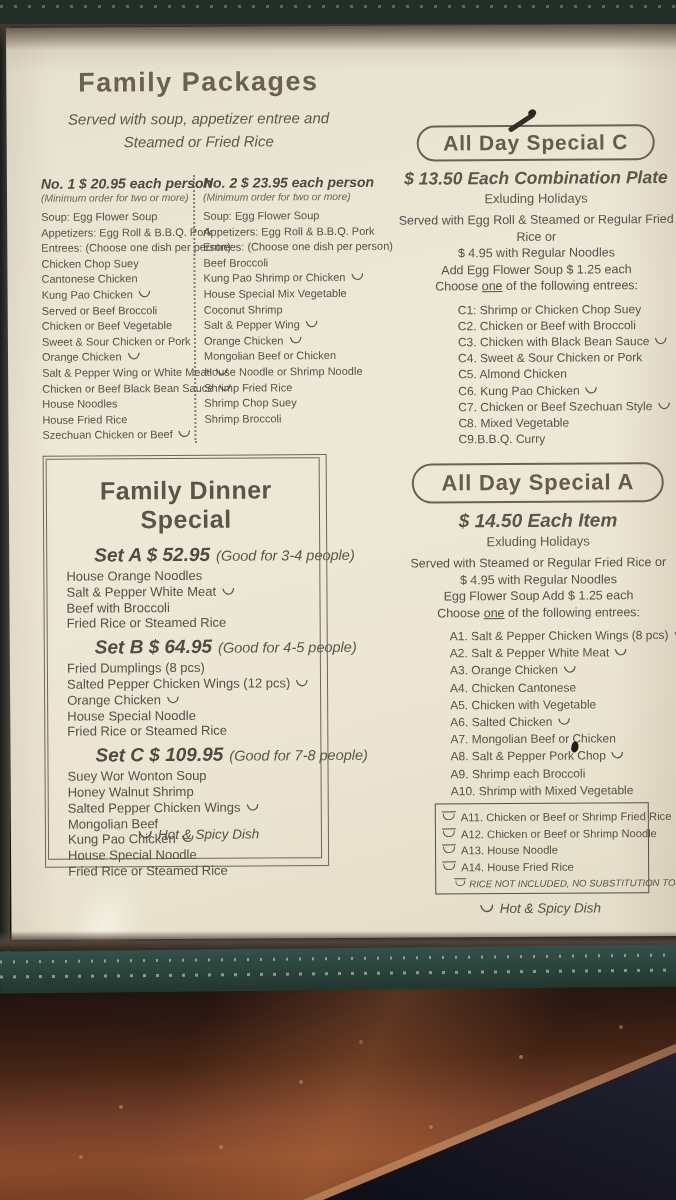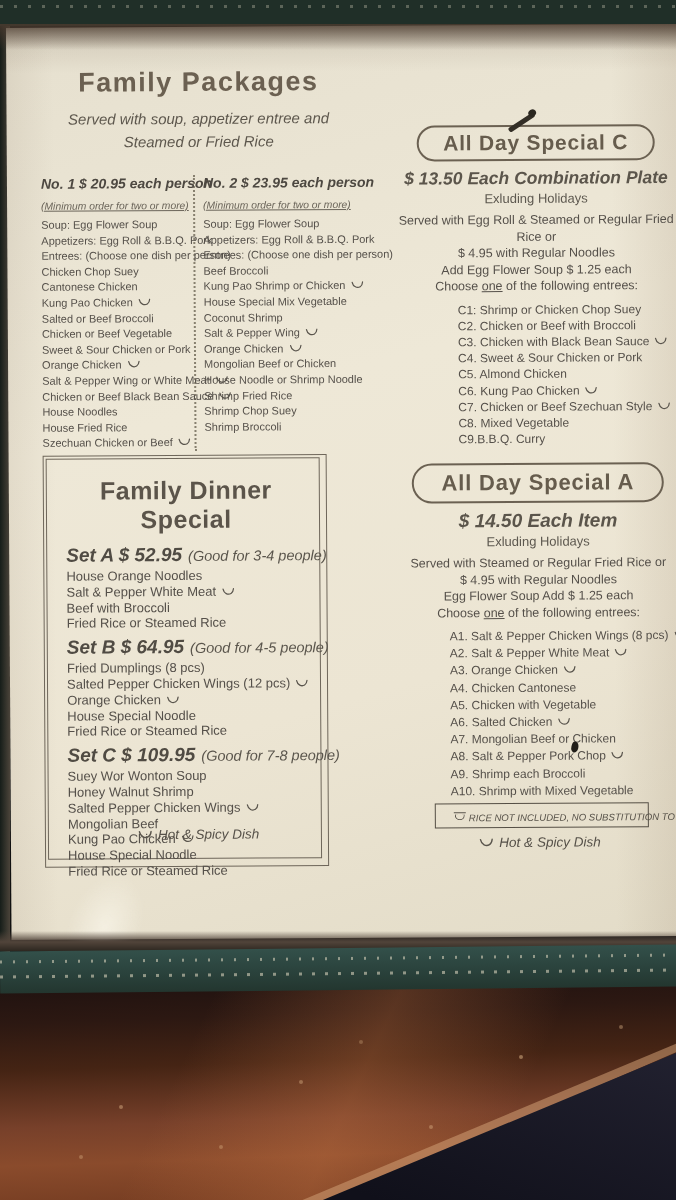--- a/index.html
+++ b/index.html
@@ -61,31 +61,31 @@
 
   
   .fp{position:absolute;left:24px;top:40px;width:336px;text-align:center;}
   .fp-title{font-size:27px;font-weight:bold;letter-spacing:1.5px;color:#6b6051;}
   .fp-sub{margin-top:9px;font-style:italic;font-size:15px;line-height:23px;color:#5d574d;}
   .fp-cols{position:absolute;left:24px;top:148px;width:338px;display:flex;text-align:left;}
   .fp-col{font-size:11px;}
   .fp-col1{width:164px;padding-left:10px;border-right:2px dotted #87806f;box-sizing:border-box;}
   .fp-col2{width:170px;padding-left:8px;box-sizing:border-box;}
   .fp-head{font-style:italic;font-weight:bold;font-size:14px;color:#4d4841;white-space:nowrap;}
-  .fp-subhead{font-style:italic;font-size:10.3px;color:#6b655a;margin:9px 0 6px;white-space:nowrap;text-decoration:underline;}
+  .fp-subhead{font-style:italic;font-size:10.3px;color:#6b655a;margin:1px 0 6px;white-space:nowrap;}
   .fp-col .mi{line-height:15.6px;color:#55504a;}
 
   
   .fd{position:absolute;left:34px;top:428px;width:284px;height:412px;border:1.5px solid #6e665a;box-sizing:border-box;}
   .fd-inner{position:absolute;inset:2px 6px 7px 2px;border:1.2px solid #6e665a;}
   .fd-content{position:absolute;inset:0;padding:20px 0 0 22px;box-sizing:border-box;}
   .fd-title{text-align:center;font-weight:bold;font-size:25px;color:#5b544a;letter-spacing:.5px;
        margin:0 20px 10px 0;}
   .set-head{margin:5px 0 2px;white-space:nowrap;}
-  .set-title{font-style:italic;font-weight:bold;font-size:19px;color:#504b43;}
+  .set-title{font-style:italic;font-weight:bold;font-size:19px;color:#504b43;margin-left:28px;}
   .set-note{font-style:italic;font-size:14.5px;color:#5a554c;margin-left:6px;}
   .fd .mi{font-size:13px;line-height:15.8px;color:#55504a;}
   .fd-legend{position:absolute;left:92px;bottom:24px;font-style:italic;font-size:13.5px;color:#565149;white-space:nowrap;}
   .fd-legend .spicy{margin:0 6px 0 0;}
 
   
   .spc{position:absolute;width:290px;text-align:center;color:#55504a;}
   .spc-c{left:384px;top:100px;}
   .spc-a{left:384px;top:438px;}
   .badge{display:inline-block;border:2.2px solid #6b6152;border-radius:21px;padding:4px 24px;
@@ -132,21 +132,21 @@
       <div class="fp-subhead">(Minimum order for two or more)</div>
       <div>
           <div class="mi"><span>Soup: Egg Flower Soup</span></div>
           <div class="mi"><span>Appetizers: Egg Roll &amp; B.B.Q. Pork</span></div>
           <div class="mi"><span>Entrees: (Choose one dish per person)</span></div>
           <div class="mi"><span>Chicken Chop Suey</span></div>
           <div class="mi"><span>Cantonese Chicken</span></div>
           <div class="mi"><span>Kung Pao Chicken</span><span class="spicy"><svg width="13" height="8" viewBox="0 0 14 9">
                 <path d="M1.5 1.5 C2.5 6.5 7 8.5 10.5 6.5 C12 5.6 13 3.5 13.2 1.2" fill="none" stroke="currentColor" stroke-width="1.4" stroke-linecap="round"></path>
               </svg></span></div>
-          <div class="mi"><span>Salted or Beef Broccoli</span></div>
+          <div class="mi"><span>Served or Beef Broccoli</span></div>
           <div class="mi"><span>Chicken or Beef Vegetable</span></div>
           <div class="mi"><span>Sweet &amp; Sour Chicken or Pork</span></div>
           <div class="mi"><span>Orange Chicken</span><span class="spicy"><svg width="13" height="8" viewBox="0 0 14 9">
                 <path d="M1.5 1.5 C2.5 6.5 7 8.5 10.5 6.5 C12 5.6 13 3.5 13.2 1.2" fill="none" stroke="currentColor" stroke-width="1.4" stroke-linecap="round"></path>
               </svg></span></div>
           <div class="mi"><span>Salt &amp; Pepper Wing or White Meat</span><span class="spicy"><svg width="13" height="8" viewBox="0 0 14 9">
                 <path d="M1.5 1.5 C2.5 6.5 7 8.5 10.5 6.5 C12 5.6 13 3.5 13.2 1.2" fill="none" stroke="currentColor" stroke-width="1.4" stroke-linecap="round"></path>
               </svg></span></div>
           <div class="mi"><span>Chicken or Beef Black Bean Sauce</span><span class="spicy"><svg width="13" height="8" viewBox="0 0 14 9">
                 <path d="M1.5 1.5 C2.5 6.5 7 8.5 10.5 6.5 C12 5.6 13 3.5 13.2 1.2" fill="none" stroke="currentColor" stroke-width="1.4" stroke-linecap="round"></path>
@@ -291,20 +291,24 @@
             </svg></span></div>
         <div class="mi"><span>A7. Mongolian Beef or Chicken</span></div>
         <div class="mi"><span>A8. Salt &amp; Pepper Pork Chop</span><span class="spicy"><svg width="13" height="8" viewBox="0 0 14 9">
               <path d="M1.5 1.5 C2.5 6.5 7 8.5 10.5 6.5 C12 5.6 13 3.5 13.2 1.2" fill="none" stroke="currentColor" stroke-width="1.4" stroke-linecap="round"></path>
             </svg></span></div>
         <div class="mi"><span>A9. Shrimp each Broccoli</span></div>
         <div class="mi"><span>A10. Shrimp with Mixed Vegetable</span></div>
       </div>
     <div class="a-box">
       <div>
+          <div class="mi"><span class="bowl"></span><span>A11. Chicken or Beef or Shrimp Fried Rice</span></div>
+          <div class="mi"><span class="bowl"></span><span>A12. Chicken or Beef or Shrimp Noodle</span></div>
+          <div class="mi"><span class="bowl"></span><span>A13. House Noodle</span></div>
+          <div class="mi"><span class="bowl"></span><span>A14. House Fried Rice</span></div>
         </div>
       <div class="a-note">
         <span class="bowl"></span><span>RICE NOT INCLUDED, NO SUBSTITUTION TO NOODLE</span>
       </div>
     </div>
     <div class="a-legend">
       <span class="spicy"><svg width="14" height="9" viewBox="0 0 14 9">
             <path d="M1.5 1.5 C2.5 6.5 7 8.5 10.5 6.5 C12 5.6 13 3.5 13.2 1.2" fill="none" stroke="currentColor" stroke-width="1.4" stroke-linecap="round"></path>
           </svg></span><span>Hot &amp; Spicy Dish</span>
     </div>

